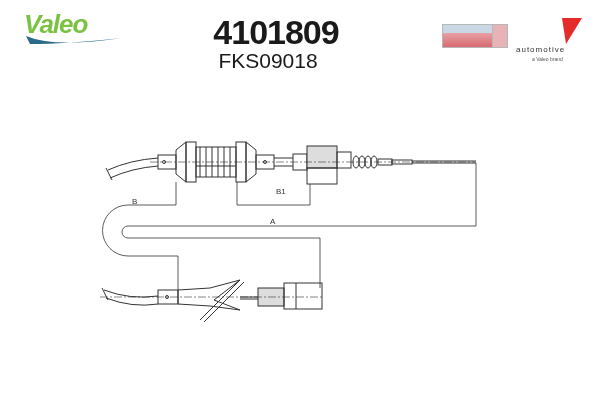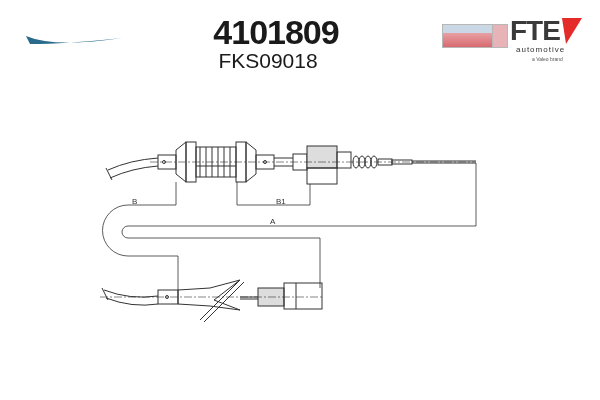--- a/index.html
+++ b/index.html
@@ -17,32 +17,32 @@
   #brand-right svg { position:absolute; left:118px; top:6px; }
   #brand-right .auto { position:absolute; left:74px; top:33px; font-size:8px; font-weight:normal; color:#333; letter-spacing:1px; }
   #brand-right .group { position:absolute; left:90px; top:44px; font-size:5px; color:#555; }
   #drawing { left:0; top:0; }
   .dim-label { position:absolute; font-family:"Liberation Sans", sans-serif; font-size:8px; color:#333; }
 </style>
 </head>
 <body>
 
 <div id="brand-left" class="abs">
+  <span class="wordmark">Valeo</span>
   <svg width="100" height="14">
     <path d="M2 2 Q 30 14 98 4 Q 40 10 6 10 Z" fill="#2a6a8a"></path>
   </svg>
 </div>
 
 <div id="part-number" class="abs">4101809</div>
 <div id="ref-number" class="abs">FKS09018</div>
 
 <div id="brand-right" class="abs">
   <div class="box"></div>
   <div class="box-side"></div>
-  <span class="fte">FTE</span>
   <svg width="22" height="26">
     <polygon points="2,0 22,0 6,26" fill="#e52a2a"></polygon>
   </svg>
   <span class="auto">automotive</span>
   <span class="group">a Valeo brand</span>
 </div>
 
 <svg id="drawing" class="abs" width="600" height="400" stroke="#333" fill="none" stroke-width="1">
 
   <g>
@@ -124,14 +124,14 @@
     <line x1="240" y1="297" x2="258" y2="297"></line>
     <line x1="240" y1="299" x2="258" y2="299"></line>
     <rect x="258" y="288" width="26" height="18" fill="#ddd"></rect>
     <rect x="284" y="283" width="38" height="26"></rect>
     <line x1="296" y1="283" x2="296" y2="309"></line>
     <line x1="100" y1="297" x2="322" y2="297" stroke-dasharray="8 2 2 2" stroke-width="0.6"></line>
   </g>
 </svg>
 
 <span class="dim-label" style="left:132px; top:197px;">B</span>
-<span class="dim-label" style="left:260px; top:197px;padding-left:16px;">B1</span>
+<span class="dim-label" style="left:260px; top:187px;padding-left:16px;">B1</span>
 <span class="dim-label" style="left:270px; top:217px;">A</span>
 
 </body></html>

